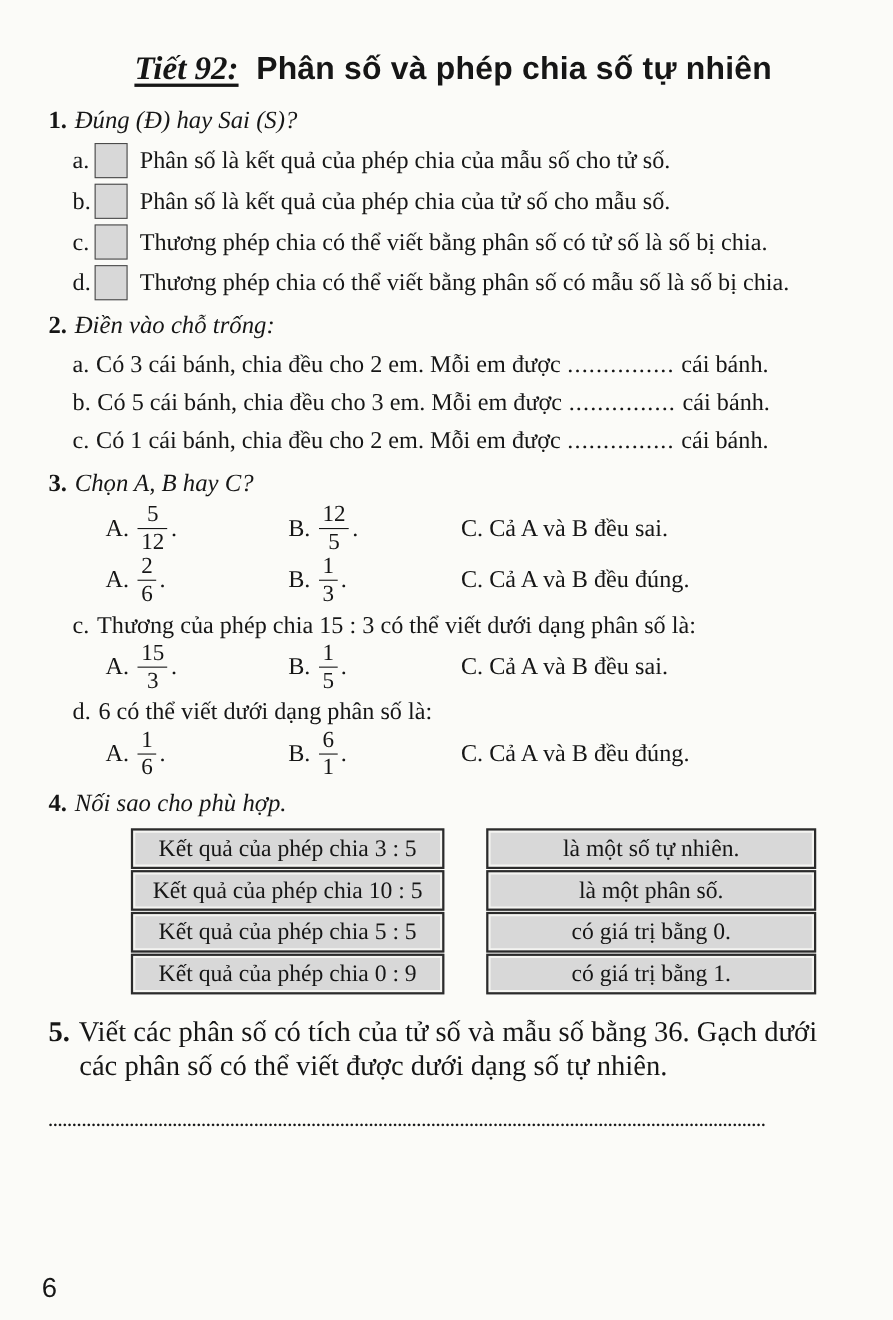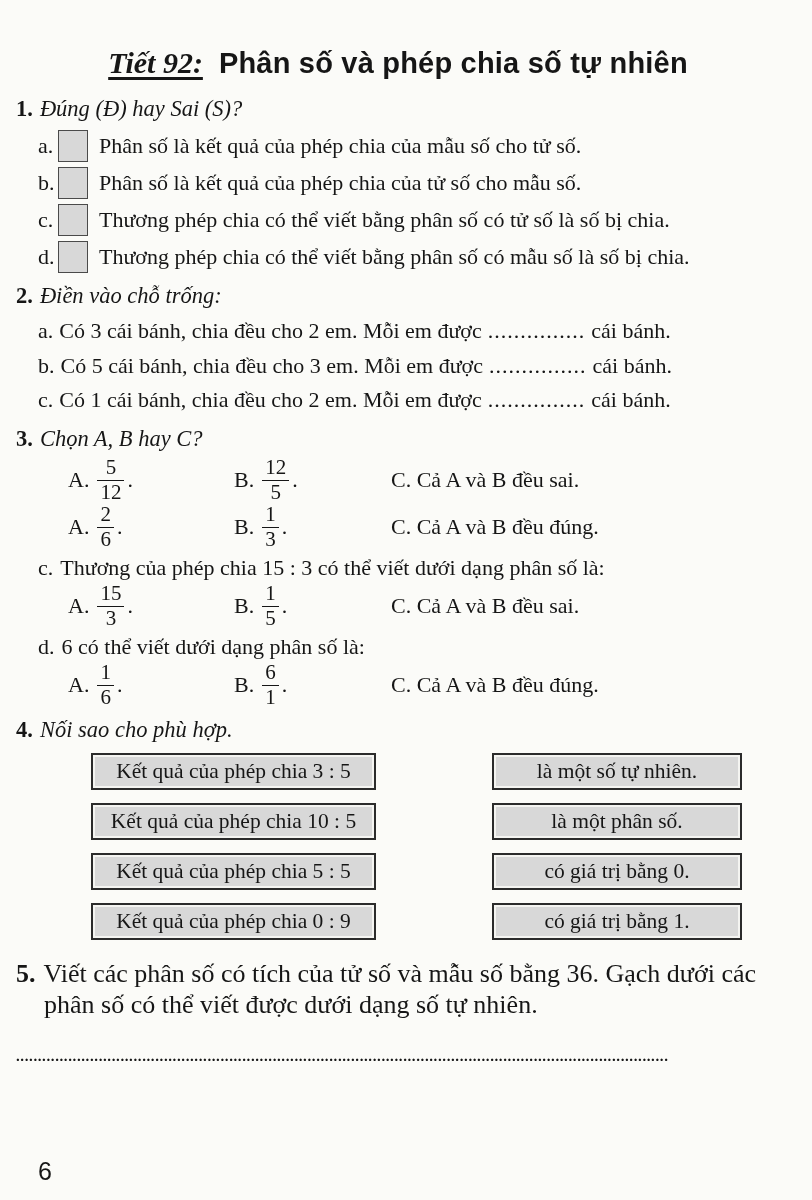--- a/index.html
+++ b/index.html
@@ -1,21 +1,21 @@
 <!DOCTYPE html>
 <html style="--ink: #161616; --paper: #fbfbf8; --box_fill: #d8d8d8; --box_border: #2b2b2b;"><head>
 <meta charset="utf-8">
 <style>
   html,body { margin:0; padding:0; background:#e8e8e8; }
   .page {
     width:812px; height:1200px; margin:0 auto; position:relative; overflow:hidden;
     background:var(--paper,#fbfbf8); color:var(--ink,#161616);
     font-family:"Liberation Serif", serif;
   }
-  .content { padding:46px 32px 0 16px; }
+  .content { padding:46px 32px 0 44px; }
 
   
   .title-row { text-align:center; white-space:nowrap; margin:0 0 16px 0; }
   .title-prefix {
     font-family:"Liberation Serif", serif; font-style:italic; font-weight:bold;
     font-size:30px; text-decoration:underline; text-underline-offset:4px; margin-right:12px;
   }
   .title-main { font-family:"Liberation Sans", sans-serif; font-weight:bold; font-size:29px; letter-spacing:0.2px; }
 
   
@@ -42,29 +42,29 @@
   .mc-options { display:flex; align-items:center; margin-left:52px; height:47px; font-size:22px; }
   .opt { display:flex; align-items:center; white-space:nowrap; }
   .opt-a { width:166px; } .opt-b { width:157px; }
   .opt-label { margin-right:8px; }
   .frac { display:inline-block; text-align:center; font-size:21px; line-height:1.04; margin-right:3px; }
   .frac .num { display:block; padding:0 3px 1px 3px; }
   .frac .den { display:block; border-top:1.8px solid var(--ink,#161616); padding:1px 3px 0 3px; }
 
   
   .match-grid { display:flex; justify-content:space-between; margin:10px 38px 0 75px; }
-  .match-col { display:flex; flex-direction:column; gap:13px; }
+  .match-col { display:flex; flex-direction:column; gap:1px; }
   .match-box {
     box-sizing:border-box; border:2px solid var(--box_border,#2b2b2b);
     background:var(--box_fill,#d8d8d8); box-shadow:inset 0 0 0 2px #f4f4f1;
     height:37px; display:flex; align-items:center; justify-content:center;
     font-size:21.5px; white-space:nowrap;
   }
   .match-col-left .match-box  { width:285px; }
-  .match-col-right .match-box { width:250px; }
+  .match-col-right .match-box { width:300px; }
 
   
   .q5 { margin-top:18px; font-size:26px; line-height:31px; padding-left:28px; text-indent:-28px; }
   .q5 .q-num { margin-right:8px; }
 
   
   .answer-line {
     margin-top:28px; width:732px; height:18px; overflow:hidden; white-space:nowrap;
     font-size:15px; font-weight:bold; letter-spacing:0.6px;
   }

